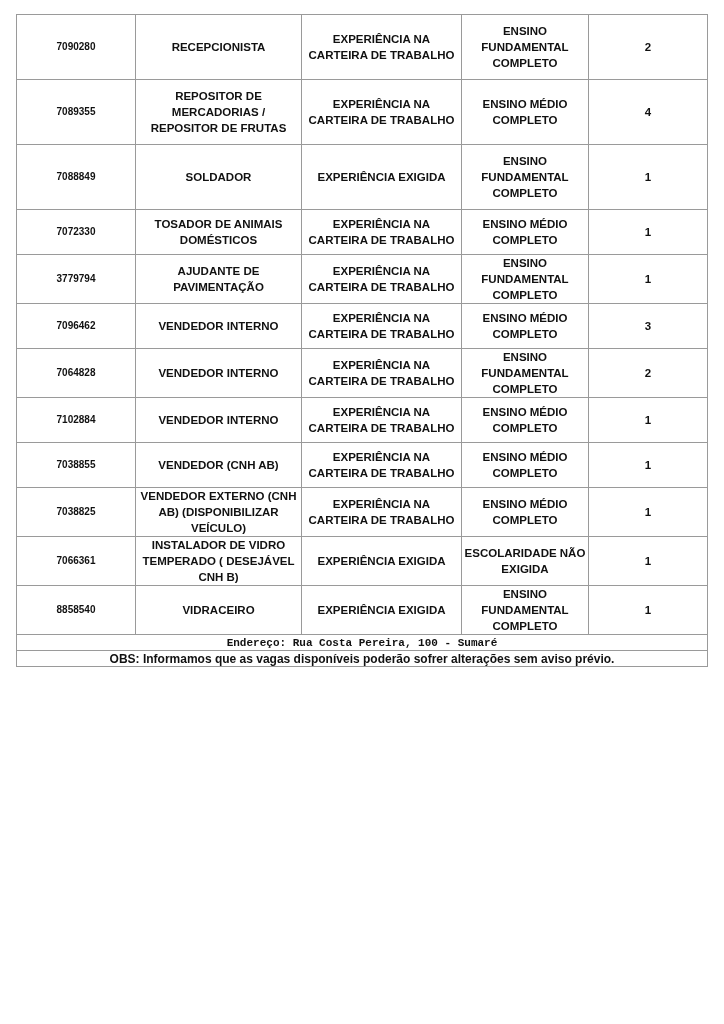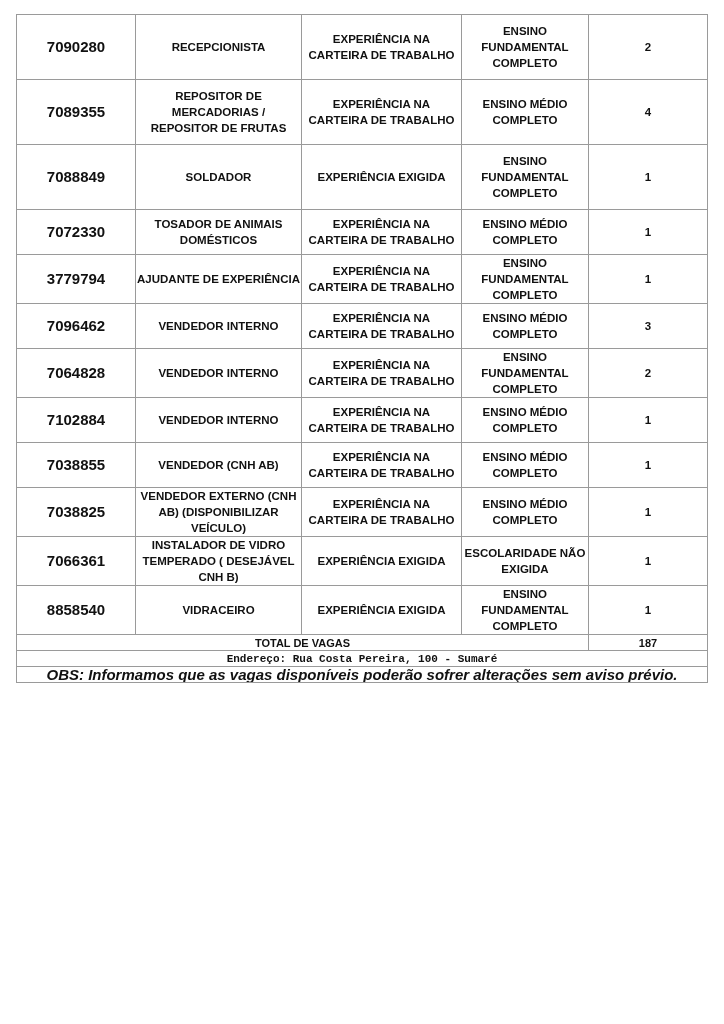--- a/index.html
+++ b/index.html
@@ -3,30 +3,30 @@
   <meta charset="utf-8">
   <style>
     html, body { margin: 0; padding: 0; background: #ffffff; }
     body { width: 724px; height: 1024px; position: relative; overflow: hidden;
            font-family: "Liberation Sans", "DejaVu Sans", sans-serif; color: #111; }
     .sheet { position: absolute; left: 16px; top: 14px; width: 691px; }
     table { border-collapse: collapse; width: 691px; table-layout: fixed; }
     td { border: 1px solid #9a9a9a; text-align: center; vertical-align: middle;
          font-weight: bold; font-size: 11.5px; line-height: 16px; padding: 0 1px;
          overflow: hidden; }
-    td.code { font-size: 15px; }
+    td.code { font-size: 10px; }
     col.c1 { width: 119px; }
     col.c2 { width: 166px; }
     col.c3 { width: 160px; }
     col.c4 { width: 127px; }
     col.c5 { width: 119px; }
     tr.tall td { height: 64px; }
     tr.short td { height: 44px; }
     tr.foot td { height: 15px; font-size: 11px; line-height: 14px; }
-    tr.foot td.note { font-size: 15px; font-style: italic; }
+    tr.foot td.note { font-size: 12px; }
   </style>
 </head>
 <body>
 
 <div class="sheet">
   <table>
     <colgroup>
       <col class="c1">
         <col class="c2">
         <col class="c3">
@@ -57,21 +57,21 @@
         </tr>
         <tr class="short">
           <td class="code">7072330</td>
           <td>TOSADOR DE ANIMAIS DOMÉSTICOS</td>
           <td>EXPERIÊNCIA NA CARTEIRA DE TRABALHO</td>
           <td>ENSINO MÉDIO COMPLETO</td>
           <td>1</td>
         </tr>
         <tr class="short">
           <td class="code">3779794</td>
-          <td>AJUDANTE DE EXPERIÊNCIA</td>
+          <td>AJUDANTE DE PAVIMENTAÇÃO</td>
           <td>EXPERIÊNCIA NA CARTEIRA DE TRABALHO</td>
           <td>ENSINO FUNDAMENTAL COMPLETO</td>
           <td>1</td>
         </tr>
         <tr class="short">
           <td class="code">7096462</td>
           <td>VENDEDOR INTERNO</td>
           <td>EXPERIÊNCIA NA CARTEIRA DE TRABALHO</td>
           <td>ENSINO MÉDIO COMPLETO</td>
           <td>3</td>
@@ -111,24 +111,20 @@
           <td>ESCOLARIDADE NÃO EXIGIDA</td>
           <td>1</td>
         </tr>
         <tr class="short">
           <td class="code">8858540</td>
           <td>VIDRACEIRO</td>
           <td>EXPERIÊNCIA EXIGIDA</td>
           <td>ENSINO FUNDAMENTAL COMPLETO</td>
           <td>1</td>
         </tr>
-        <tr class="foot">
-        <td colspan="4">TOTAL DE VAGAS</td>
-        <td>187</td>
-      </tr>
       <tr class="foot">
         <td colspan="5" style="font-weight:bold;font-family:Liberation Mono, monospace;">Endereço: Rua Costa Pereira, 100 - Sumaré</td>
       </tr>
       <tr class="foot">
         <td colspan="5" class="note">OBS: Informamos que as vagas disponíveis poderão sofrer alterações sem aviso prévio.</td>
       </tr>
     </tbody>
   </table>
 </div>
 

